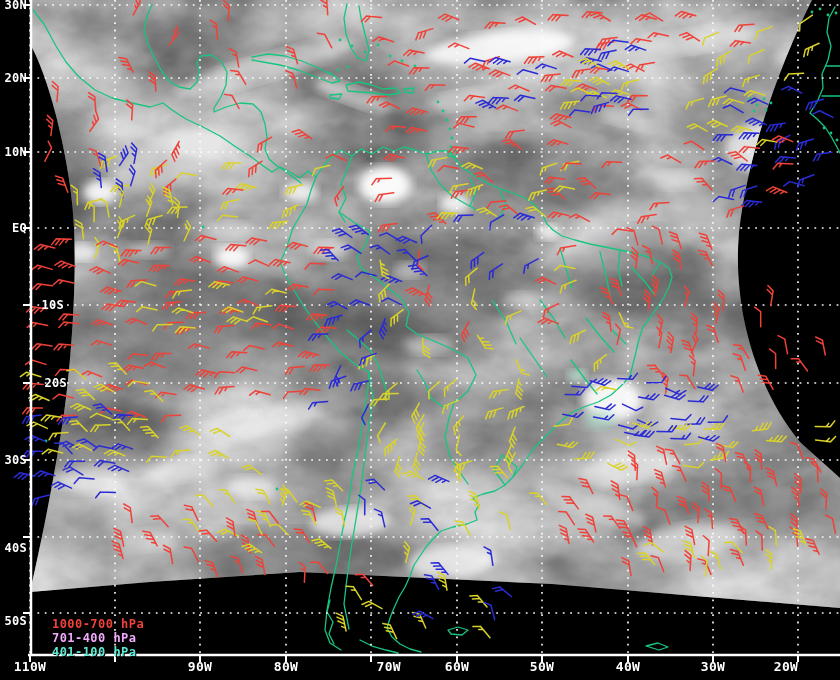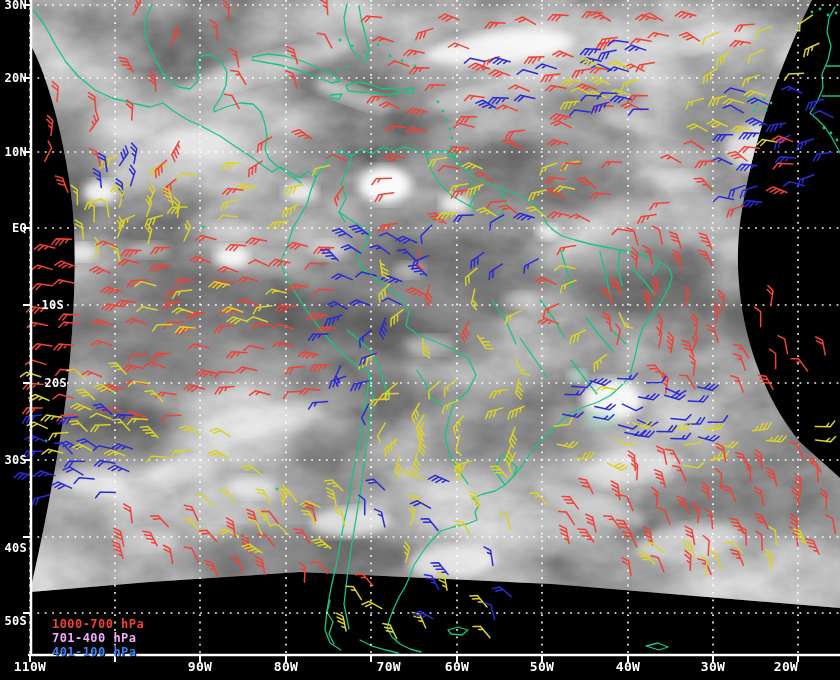--- a/index.html
+++ b/index.html
@@ -890,21 +890,21 @@
         <line x1="457" y1="655" x2="457" y2="662" stroke="#ffffff" stroke-width="2"></line>
         <line x1="542" y1="655" x2="542" y2="662" stroke="#ffffff" stroke-width="2"></line>
         <line x1="628" y1="655" x2="628" y2="662" stroke="#ffffff" stroke-width="2"></line>
         <line x1="713" y1="655" x2="713" y2="662" stroke="#ffffff" stroke-width="2"></line>
         <line x1="798" y1="655" x2="798" y2="662" stroke="#ffffff" stroke-width="2"></line>
       </g>
   </svg>
 
   <div class="legend-line" style="top: 617px; color: rgb(239, 66, 56);">1000-700 hPa</div>
   <div class="legend-line" style="top: 631px; color: #f0abfc;">701-400 hPa</div>
-  <div class="legend-line" style="top: 645px; color: #3b82f6;">401-100 hPa</div>
+  <div class="legend-line" style="top: 645px; color: #5eead4;">401-100 hPa</div>
   <div id="lat-labels">
       <div class="lat-lab" style="top: 5px;">30N</div>
       <div class="lat-lab" style="top: 78px;">20N</div>
       <div class="lat-lab" style="top: 152px;">10N</div>
       <div class="lat-lab" style="top: 228px;">EQ</div>
       <div class="lat-lab" style="top: 305px; margin-left: 37px;">10S</div>
       <div class="lat-lab" style="top: 383px; padding-left: 40px;">20S</div>
       <div class="lat-lab" style="top: 460px;">30S</div>
       <div class="lat-lab" style="top: 507px; margin-top: 41px;">40S</div>
       <div class="lat-lab" style="top: 613px; margin-top: 8px;">50S</div>

